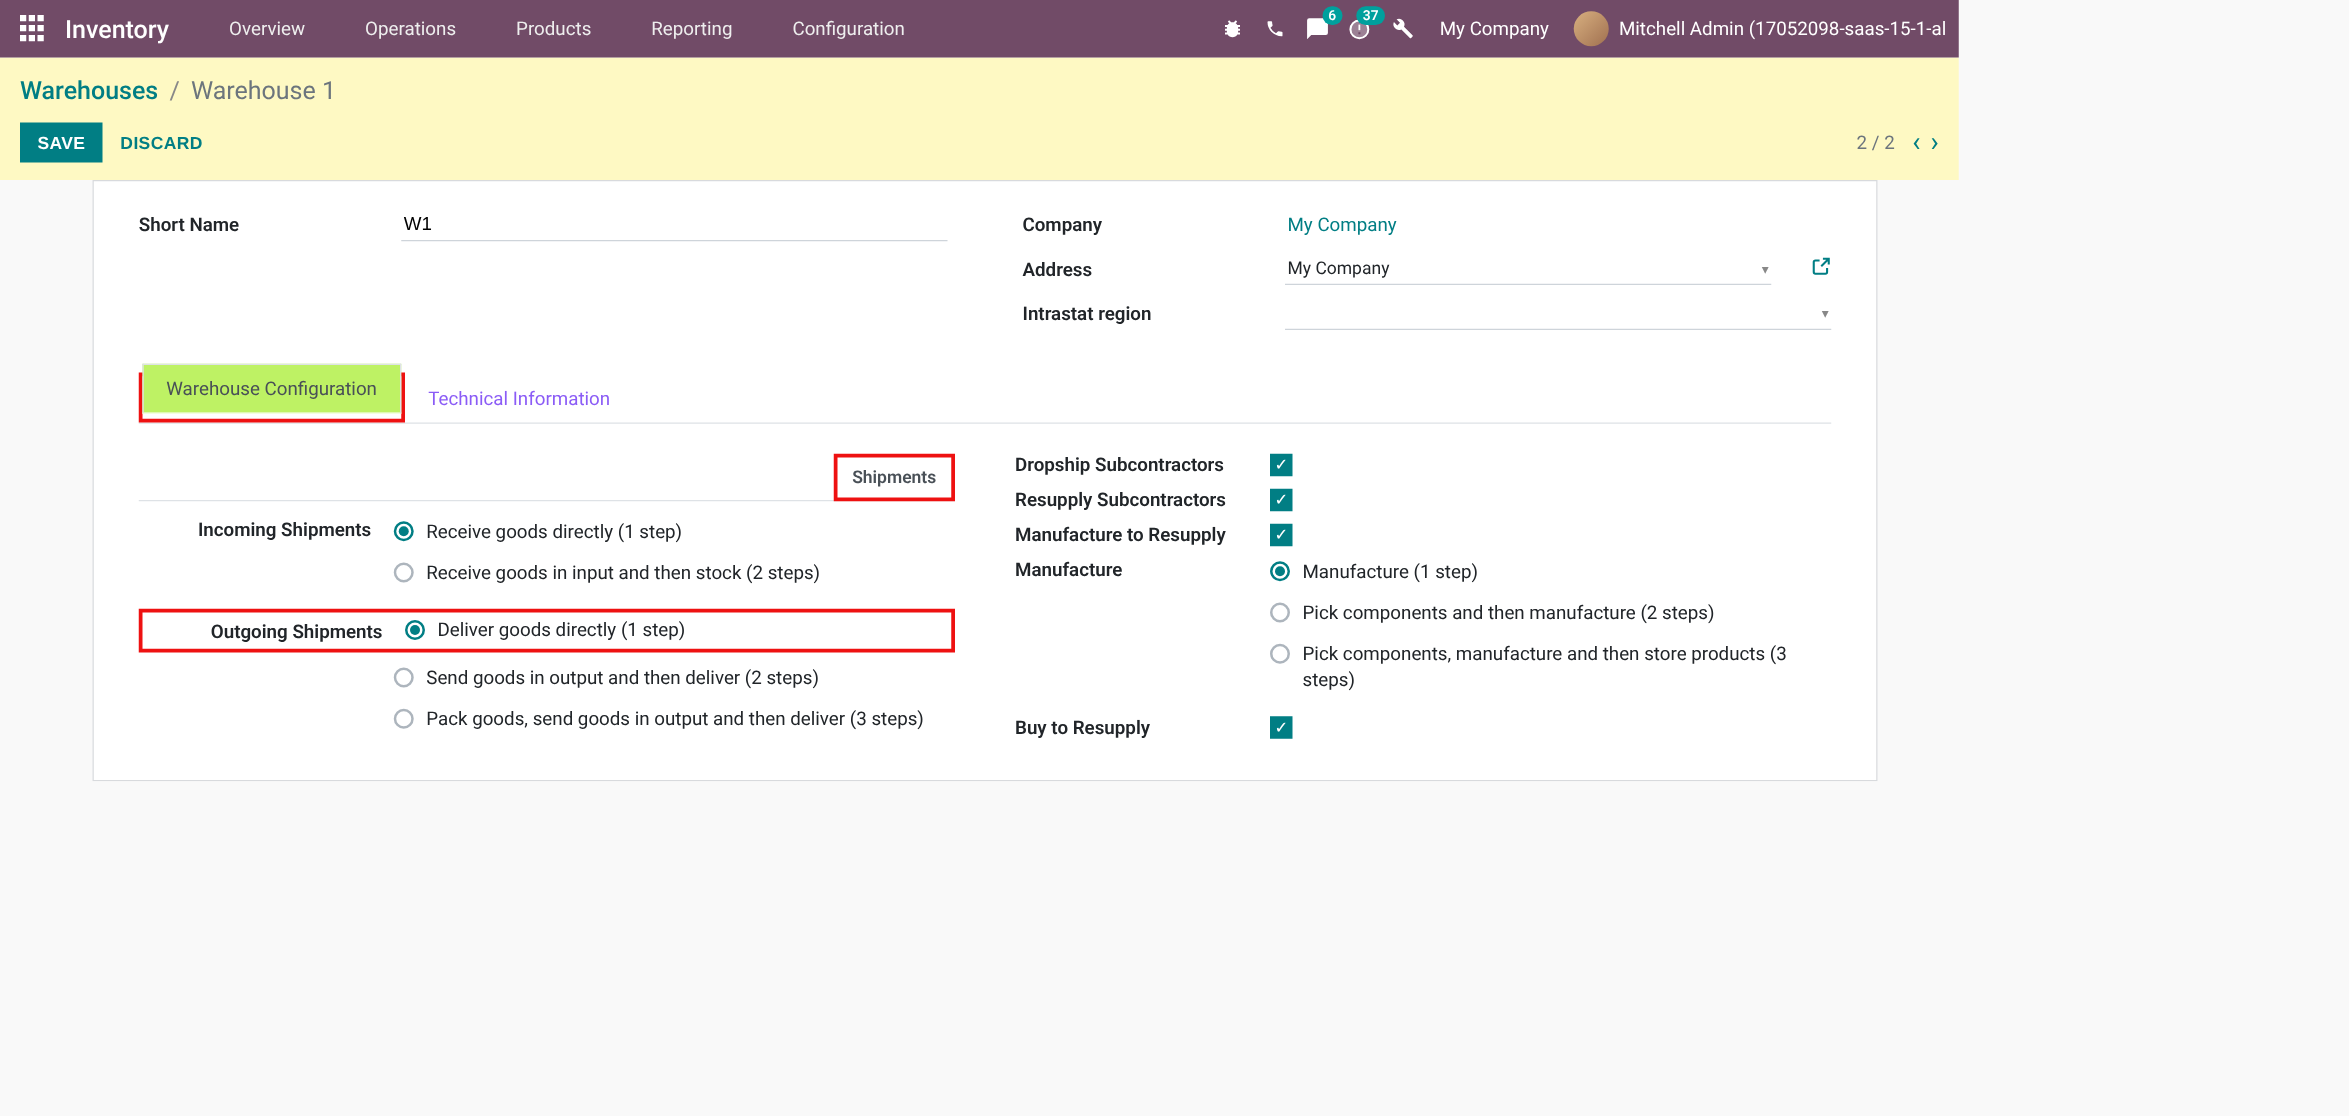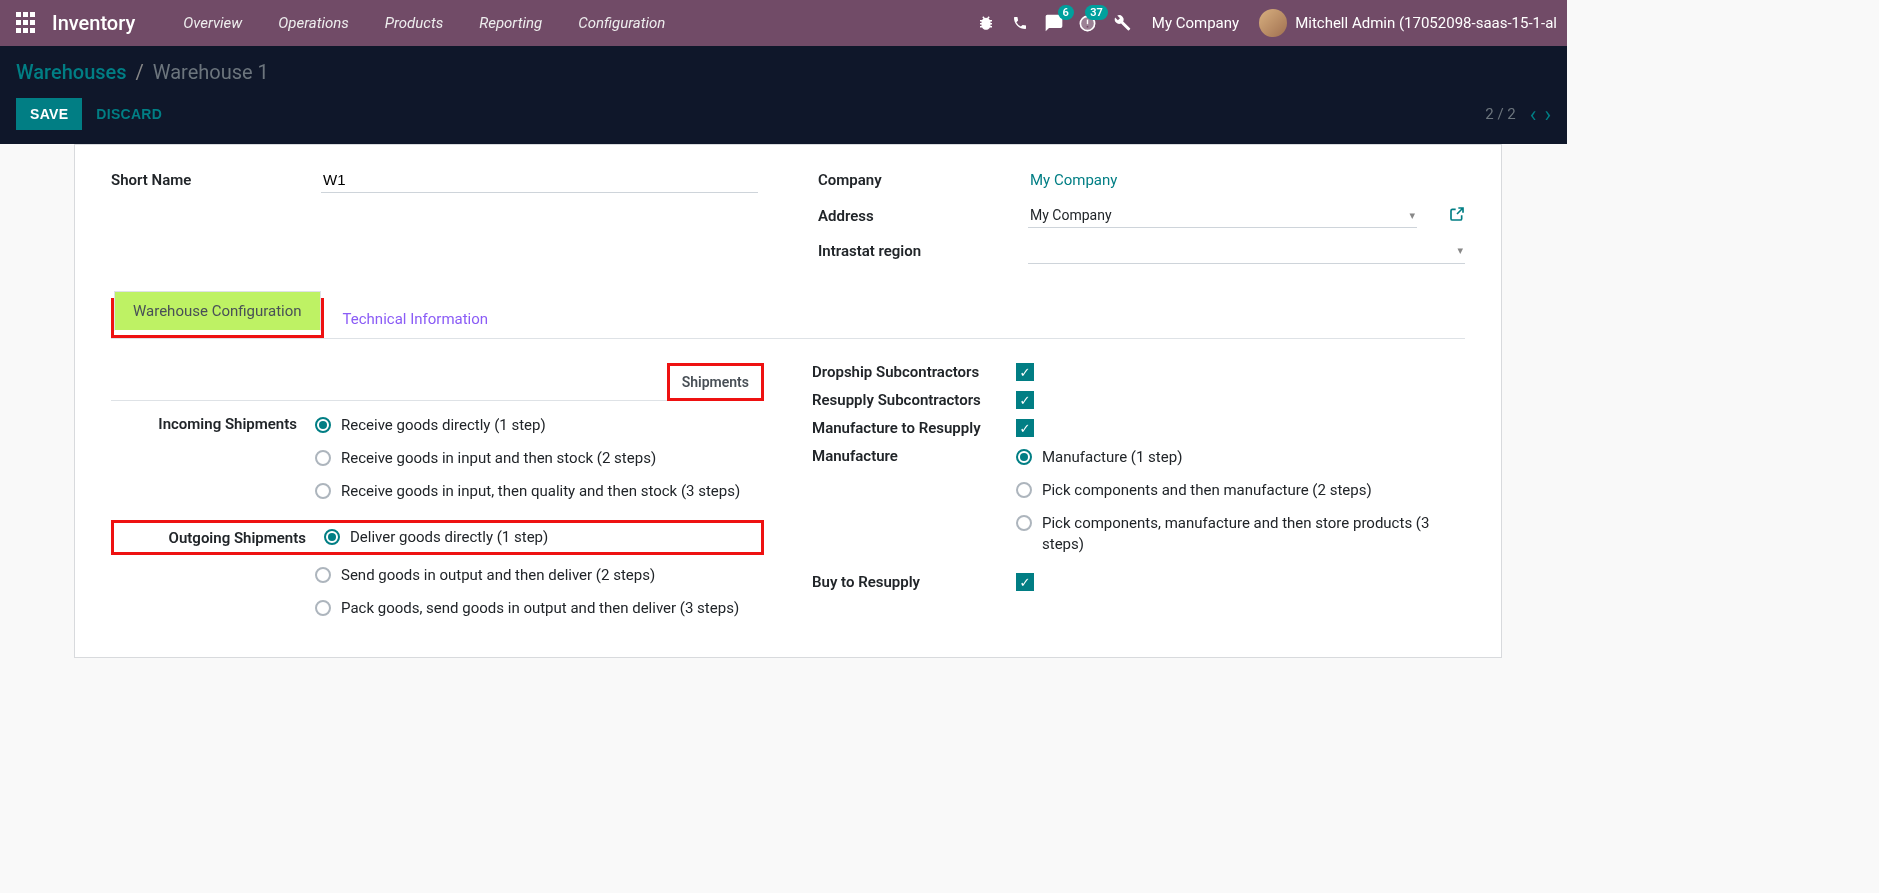--- a/index.html
+++ b/index.html
@@ -25,35 +25,35 @@
     width: 22px; height:22px;
     display:flex; flex-wrap:wrap; gap:2px;
     margin-right: 14px;
   }
   .apps-icon span{
     width:5px;height:5px;background:#fff;display:block;
   }
   .brand {
     font-size: 20px; font-weight:500; margin-right: 30px;
   }
-  .nav-menu { display:flex; gap: 0; font-style: italic; }
+  .nav-menu { display:flex; gap: 12px; }
   .nav-item { padding: 12px 18px; font-size:15px; color: #eee; cursor:pointer;}
   .nav-right { margin-left:auto; display:flex; align-items:center; gap:14px; }
   .nav-icon {  width:20px; height:20px; display:inline-flex; align-items:center; justify-content:center; color:#fff; position:relative;}
   .badge {
     position:absolute; top:-8px; right:-10px;
     background:#00a09d; color:#fff; border-radius:10px;
     font-size:11px; padding:1px 5px; font-weight:600;
   }
   .company-switch { font-size:15px; color:#fff; padding:0 6px;}
   .user { display:flex; align-items:center; gap:8px; font-size:15px;}
   .avatar { width:28px; height:28px; border-radius:50%; background:linear-gradient(135deg,#d8b080,#a07050); display:inline-block;}
   
   .control-panel {
-    background:#0f172a;
+    background:#fef9c3;
     padding: 14px 16px 14px 16px;
     width: 1567px;
   }
   .breadcrumb { font-size: 20px; margin-bottom: 14px; }
   .breadcrumb a { color:#017e84; text-decoration:none; font-weight:500;}
   .breadcrumb .sep { color:#888; padding:0 4px;}
   .breadcrumb .current { color:#6c757d;}
   .cp-row { display:flex; align-items:center; }
   .btn-primary {
     background:#017e84; color:#fff; border:none; padding:8px 14px;
@@ -255,24 +255,20 @@
           <div class="opt-label">Incoming Shipments</div>
           <div class="opt-choices">
             <label class="radio-row">
               <span class="radio selected"></span>
               <span class="opt-text">Receive goods directly (1 step)</span>
             </label>
             <label class="radio-row">
               <span class="radio"></span>
               <span class="opt-text">Receive goods in input and then stock (2 steps)</span>
             </label>
-            <label class="radio-row">
-              <span class="radio"></span>
-              <span class="opt-text">Receive goods in input, then quality and then stock (3 steps)</span>
-            </label>
           </div>
         </div>
 
         <div class="hl-red-row" style="display:flex; gap:18px; align-items:center; margin-bottom:10px;">
           <div class="opt-label" style="margin:0;">Outgoing Shipments</div>
           <label class="radio-row" style="margin:0;">
             <span class="radio selected"></span>
             <span class="opt-text">Deliver goods directly (1 step)</span>
           </label>
         </div>

